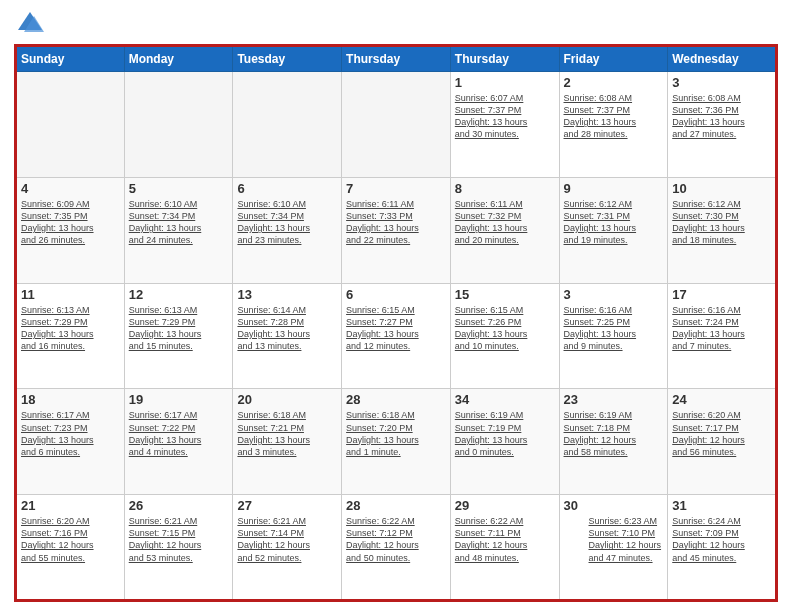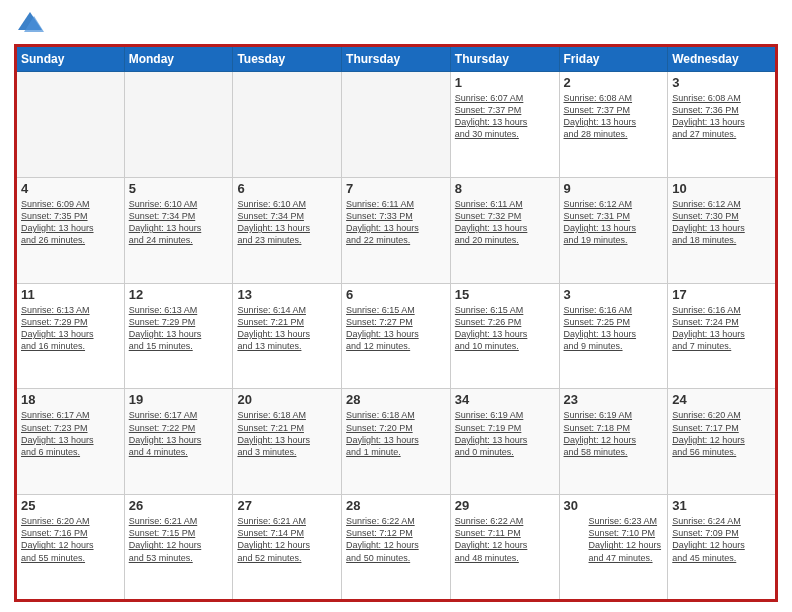--- a/index.html
+++ b/index.html
@@ -223,21 +223,21 @@
           <td>
             <span class="day-num">12</span>
             <div class="day-info" style="white-space: pre-line;">Sunrise: 6:13 AM
 Sunset: 7:29 PM
 Daylight: 13 hours
 and 15 minutes.</div>
           </td>
           <td>
             <span class="day-num">13</span>
             <div class="day-info" style="white-space: pre-line;">Sunrise: 6:14 AM
-Sunset: 7:21 PM
+Sunset: 7:28 PM
 Daylight: 13 hours
 and 13 minutes.</div>
           </td>
           <td>
             <span class="day-num">6</span>
             <div class="day-info" style="white-space: pre-line;">Sunrise: 6:15 AM
 Sunset: 7:27 PM
 Daylight: 13 hours
 and 12 minutes.</div>
           </td>
@@ -309,21 +309,21 @@
           <td>
             <span class="day-num">24</span>
             <div class="day-info" style="white-space: pre-line;">Sunrise: 6:20 AM
 Sunset: 7:17 PM
 Daylight: 12 hours
 and 56 minutes.</div>
           </td>
         </tr>
         <tr>
           <td>
-            <span class="day-num">25</span>
+            <span class="day-num">21</span>
             <div class="day-info" style="white-space: pre-line;">Sunrise: 6:20 AM
 Sunset: 7:16 PM
 Daylight: 12 hours
 and 55 minutes.</div>
           </td>
           <td>
             <span class="day-num">26</span>
             <div class="day-info" style="white-space: pre-line;">Sunrise: 6:21 AM
 Sunset: 7:15 PM
 Daylight: 12 hours

